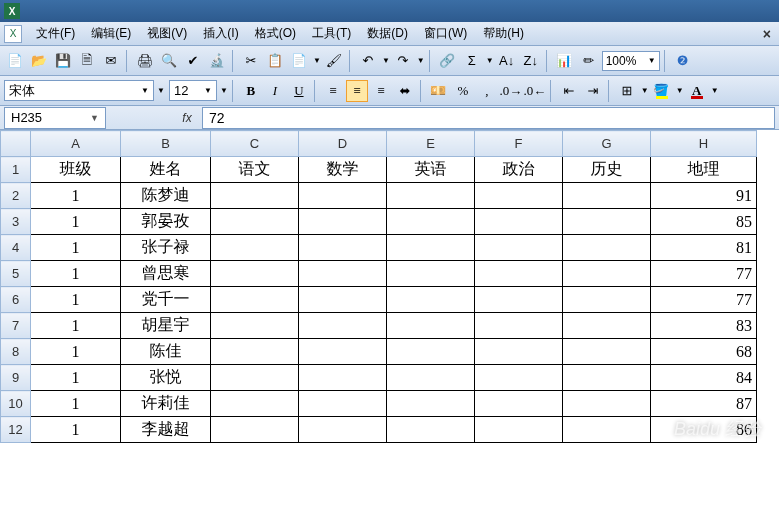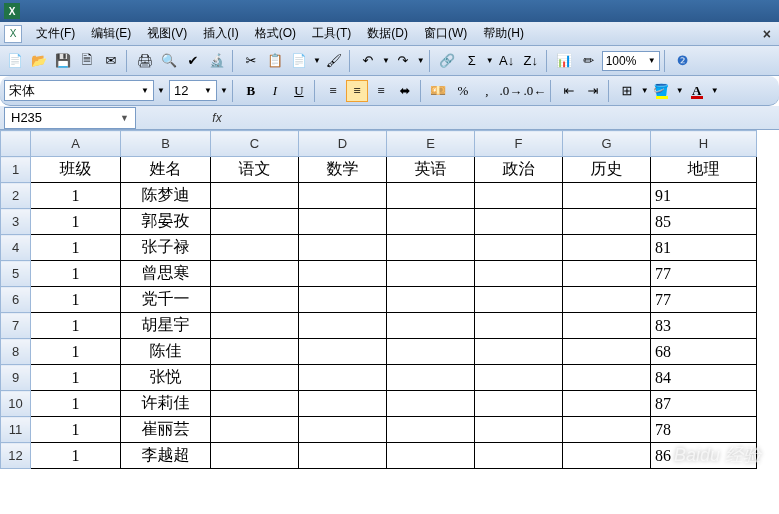--- a/index.html
+++ b/index.html
@@ -12,45 +12,45 @@
 .menubar .doc-icon { width: 18px; height: 18px; background: #fff; border: 1px solid #8ba8cc; margin-right: 6px; display: flex; align-items: center; justify-content: center; font-size: 10px; color: #217346; }
 .menubar .mitem { padding: 3px 8px; cursor: pointer; }
 .menubar .close { margin-left: auto; font-size: 14px; font-weight: bold; color: #333; padding: 0 4px; cursor: pointer; }
 
 .toolbar { background: linear-gradient(#e4ecf7,#c7d8ed); height: 30px; display: flex; align-items: center; padding: 0 4px; border-bottom: 1px solid #8ba8cc; gap: 2px; }
 .tbtn { width: 22px; height: 22px; display: flex; align-items: center; justify-content: center; cursor: pointer; border: 1px solid transparent; font-size: 13px; }
 .tsep { width: 4px; height: 22px; border-left: 1px solid #8ba8cc; margin: 0 2px; }
 .zoom-box { width: 58px; height: 20px; background: #fff; border: 1px solid #7a9cc6; display: flex; align-items: center; padding: 0 3px; font-size: 12px; }
 .dd { font-size: 8px; margin-left: 1px; }
 
-.fmtbar { background: linear-gradient(#e4ecf7,#c7d8ed); height: 30px; display: flex; align-items: center; padding: 9px 4px; border-bottom: 1px solid #8ba8cc; gap: 2px; border-radius: 10px; }
+.fmtbar { background: linear-gradient(#e4ecf7,#c7d8ed); height: 30px; display: flex; align-items: center; padding: 9px 4px; border-bottom: 1px solid #8ba8cc; gap: 2px; }
 .fontname { width: 150px; height: 21px; background: #fff; border: 1px solid #7a9cc6; display: flex; align-items: center; padding: 0 4px; font-size: 13px; }
 .fontsize { width: 48px; height: 21px; background: #fff; border: 1px solid #7a9cc6; display: flex; align-items: center; padding: 0 4px; font-size: 13px; margin-left: 2px; }
 .fbtn { width: 22px; height: 22px; display: flex; align-items: center; justify-content: center; cursor: pointer; border: 1px solid transparent; font-size: 13px; font-family: "Times New Roman", serif; }
 .fbtn.active { border: 1px solid #f0a030; background: #ffe8a6; }
 .colorstrip { position: relative; }
 .colorstrip::after { content: ""; position: absolute; bottom: 2px; left: 4px; right: 4px; height: 3px; }
 .colorstrip.red::after { background: #c00; }
 .colorstrip.yellow::after { background: #ff0; }
 
 .formulabar { background: linear-gradient(#e4ecf7,#d5e2f2); height: 24px; display: flex; align-items: center; border-bottom: 1px solid #8ba8cc; }
-.namebox { width: 132px; height: 22px; background: #fff; border: 1px solid #7a9cc6; display: flex; align-items: center; padding: 0 6px; font-size: 13px; margin-left: 4px; }
+.namebox { width: 102px; height: 22px; background: #fff; border: 1px solid #7a9cc6; display: flex; align-items: center; padding: 0 6px; font-size: 13px; margin-left: 4px; }
 .namebox .ndd { margin-left: auto; font-size: 9px; color: #555; }
 .fx { width: 22px; text-align: center; font-style: italic; font-size: 12px; color: #333; margin-left: 70px; }
 .fval { flex: 1; height: 22px; background: #fff; border: 1px solid #7a9cc6; display: flex; align-items: center; padding: 0 6px; font-size: 14px; margin: 0 4px; }
 
 .gridwrap { position: relative; }
 .grid { border-collapse: collapse; table-layout: fixed; }
 .grid th, .grid td { border: 1px solid #000; height: 26px; padding: 0; }
 .grid .colhdr { background: linear-gradient(#f0f4fa,#d5e2f2); border: 1px solid #9db8d9; color: #333; font-weight: normal; font-size: 13px; text-align: center; height: 22px; }
 .grid .rowhdr { background: linear-gradient(#f0f4fa,#d5e2f2); border: 1px solid #9db8d9; color: #333; font-weight: normal; font-size: 13px; text-align: center; width: 30px; }
 .grid .corner { background: linear-gradient(#f0f4fa,#d5e2f2); border: 1px solid #9db8d9; width: 30px; }
 .grid td { font-size: 16px; font-family: SimSun, serif; padding: 0 4px; background: #fff; }
 .grid td.center { text-align: center; }
-.grid td.right { text-align: left; }
+.grid td.right { text-align: right; }
 .grid td.hdr { text-align: center; }
 .cA { width: 90px; } .cB { width: 90px; } .cC { width: 88px; } .cD { width: 88px; }
 .cE { width: 88px; } .cF { width: 88px; } .cG { width: 88px; } .cH { width: 106px; }
 
 .watermark { position: absolute; right: 18px; bottom: 2px; color: rgba(255,255,255,0.65); font-size: 18px; font-style: italic; pointer-events: none; text-shadow: 0 0 4px rgba(0,0,0,0.3); }
 </style>
 </head>
 <body>
 
 <div class="titlebar">
@@ -155,20 +155,23 @@
     </span>
     <span class="dd">▼</span>
 </div>
 
 <div class="formulabar">
   <div class="namebox">
       <span>H235</span>
       <span class="ndd">▼</span>
     </div>
   <span class="fx">fx</span>
+  <div class="fval">
+      <span>72</span>
+    </div>
 </div>
 
 <div class="gridwrap">
 <table class="grid">
   <tbody>
         <tr>
     <th class="corner"></th>
     <th class="colhdr cA">A</th>
     <th class="colhdr cB">B</th>
     <th class="colhdr cC">C</th>
@@ -284,31 +287,20 @@
           <td class="center">1</td>
           <td class="center">许莉佳</td>
           <td></td>
           <td></td>
           <td></td>
           <td></td>
           <td></td>
           <td class="right">87</td>
         </tr>
         <tr>
-          <th class="rowhdr">11</th>
-          <td class="center">1</td>
-          <td class="center">崔丽芸</td>
-          <td></td>
-          <td></td>
-          <td></td>
-          <td></td>
-          <td></td>
-          <td class="right">78</td>
-        </tr>
-        <tr>
           <th class="rowhdr">12</th>
           <td class="center">1</td>
           <td class="center">李越超</td>
           <td></td>
           <td></td>
           <td></td>
           <td></td>
           <td></td>
           <td class="right">86</td>
         </tr>

